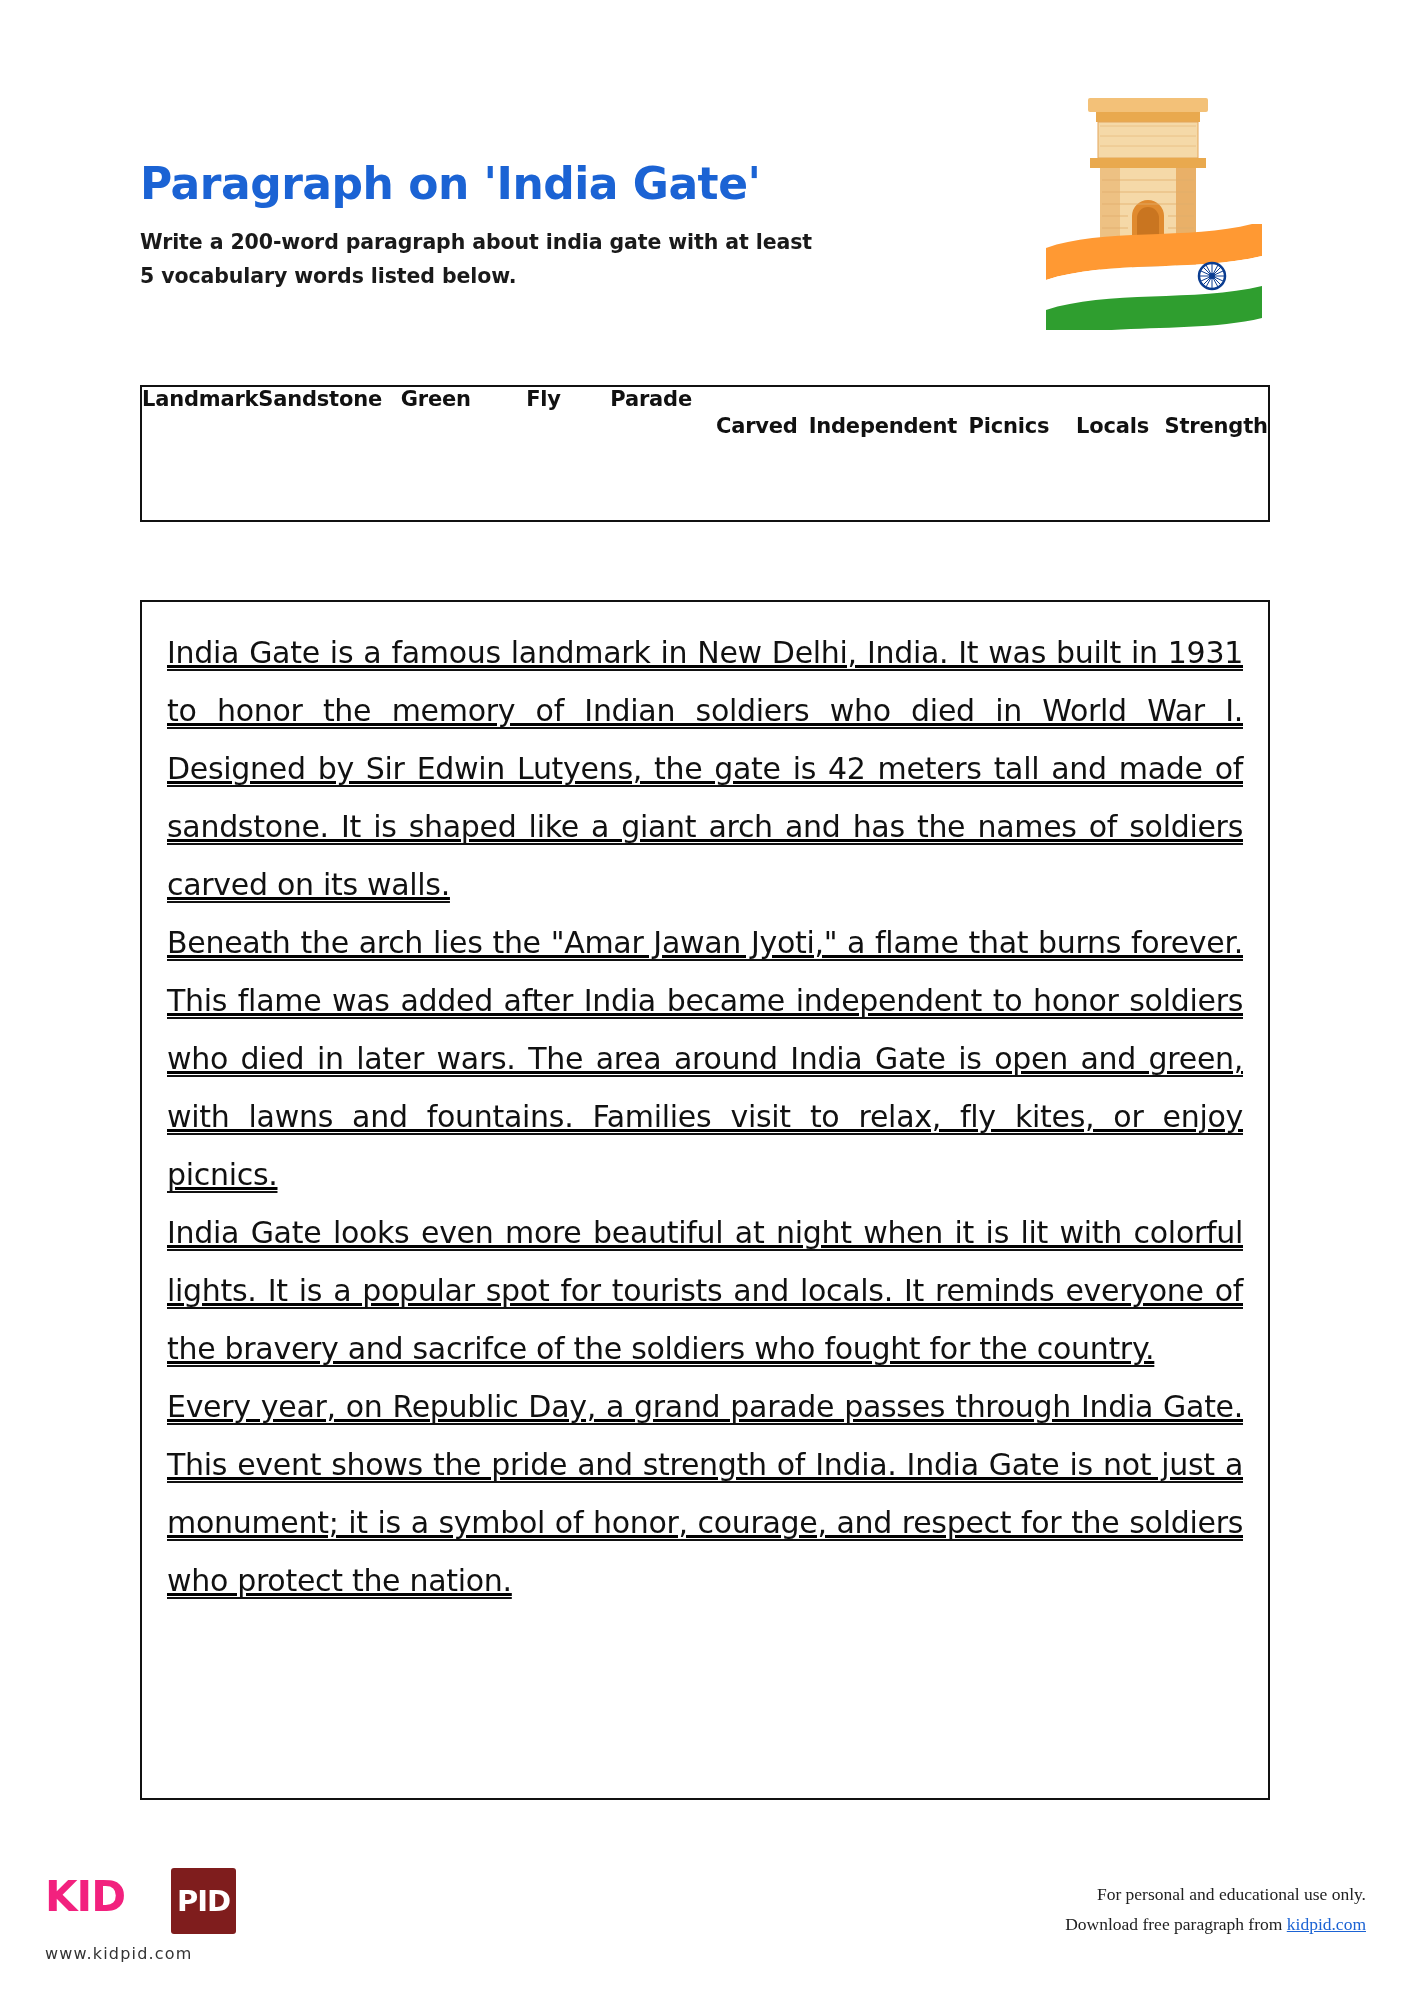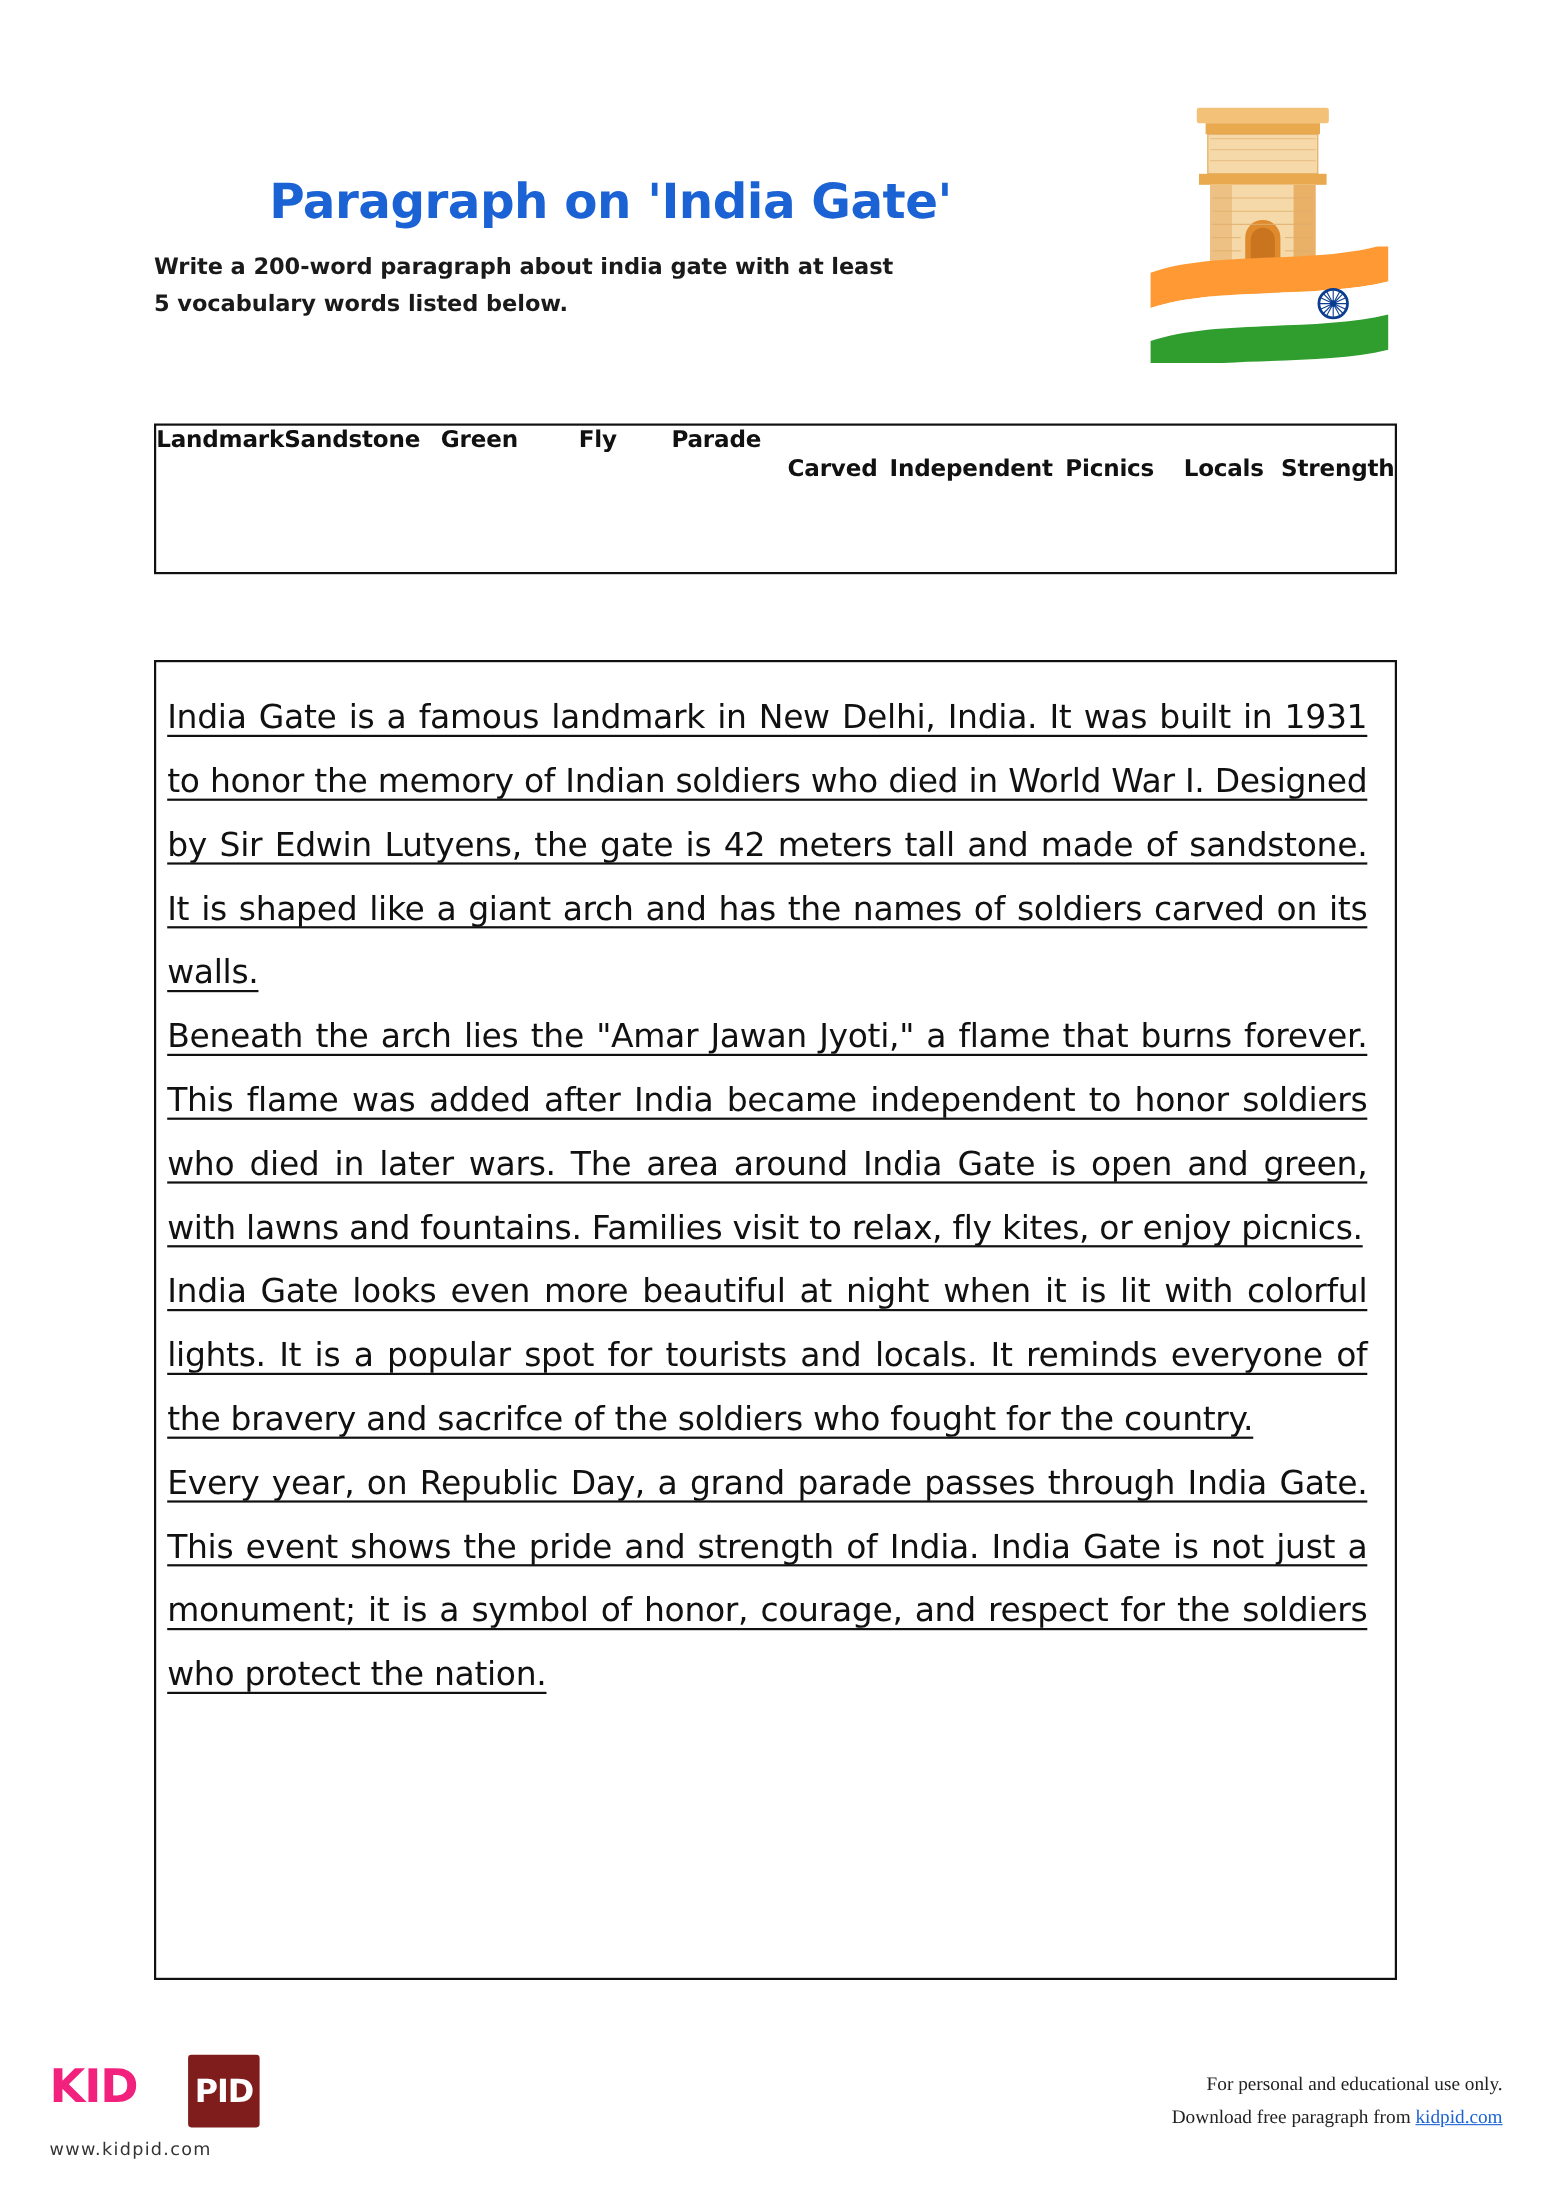--- a/index.html
+++ b/index.html
@@ -10,21 +10,20 @@
     overflow: hidden;
   }
   .page { position: relative; width: 1414px; height: 2000px; background: #fff; }
 
   
   .header { position: absolute; left: 140px; top: 160px; width: 830px; }
   .title {
     font-size: 44px; font-weight: bold; color: #1b63d4;
     letter-spacing: -0.5px; line-height: 1.1;
     font-family: "DejaVu Sans", sans-serif;
-    text-align: center;
   }
   .instruction {
     margin-top: 18px; font-size: 20.5px; font-weight: bold; color: #1a1a1a;
     line-height: 1.62; letter-spacing: -0.1px;
     font-family: "DejaVu Sans", sans-serif; max-width: 820px;
   }
 
   
   .illus { position: absolute; left: 1040px; top: 90px; width: 265px; height: 240px; }
 
@@ -43,21 +42,22 @@
     font-size: 21px; font-weight: bold; color: #111;
     font-family: "DejaVu Sans", sans-serif;
     letter-spacing: -0.2px;
   }
 
   
   .answer-box {
     position: absolute; left: 140px; top: 600px;
     width: 1130px; height: 1200px;
     border: 2.5px solid #111;
-    padding: 22px 25px 0 10px;
+    padding: 22px 25px 0 25px;
+    text-decoration: underline;
   }
   .para {
     font-size: 30px; line-height: 58px;
     color: #111; text-align: justify;
     text-align-last: left;
     font-family: "DejaVu Sans", sans-serif;
     letter-spacing: -0.3px;
     font-weight: 400;
   }
   .para span.u {

